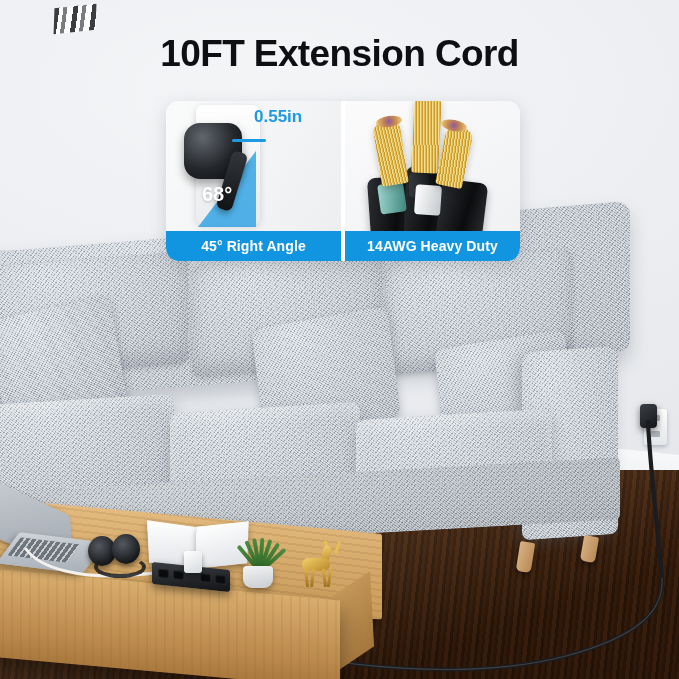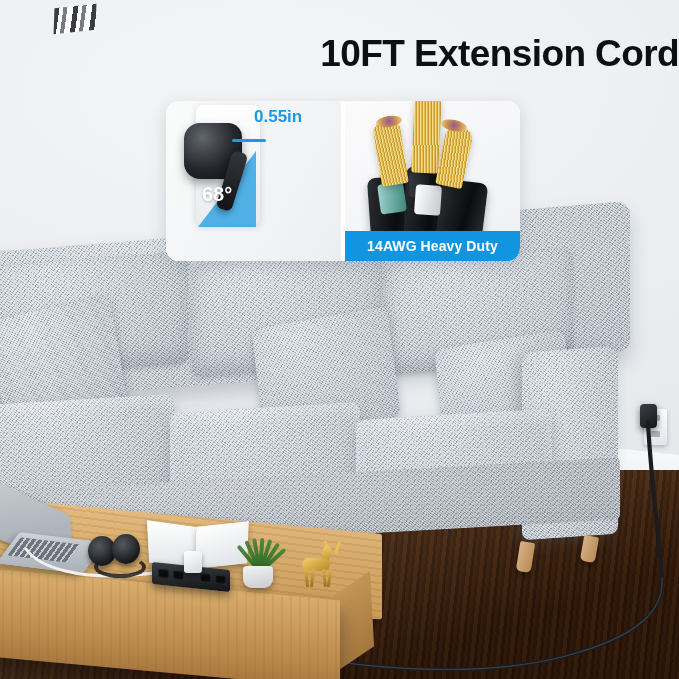--- a/index.html
+++ b/index.html
@@ -222,21 +222,21 @@
   }
   .deer-leg{position:absolute;width:3px;height:18px;background:linear-gradient(180deg,#dDB04a,#9c6f20);}
   .antler{position:absolute;width:3px;height:12px;background:#e7bf56;transform-origin:bottom;}
   .white-cord{position:absolute;left:20px;top:545px;width:180px;height:45px;}
 
   
   .floor-cord{position:absolute;left:0;top:460px;width:679px;height:219px;}
 
   
   .headline{
-    position:absolute;left:0;top:33px;width:679px;text-align:right;
+    position:absolute;left:0;top:33px;width:679px;text-align:center;
     font-size:37px;font-weight:bold;color:#0d0f12;letter-spacing:-.6px;
     font-family:"Liberation Sans","DejaVu Sans",sans-serif;
   }
 
   
   .card{
     position:absolute;left:166px;top:101px;width:354px;height:160px;
     background:#ffffff;border-radius:13px;
     box-shadow:0 5px 16px rgba(120,128,140,.30);
     overflow:hidden;display:flex;
@@ -418,20 +418,21 @@
       <div class="panel-art">
         <div class="la-bg"></div>
         <div class="la-wallplate"></div>
         <div class="la-tri"></div>
         <div class="la-plug"></div>
         <div class="la-plug-neck"></div>
         <div class="la-lead"></div>
         <div class="la-dim">0.55in</div>
         <div class="la-ang">68°</div>
       </div>
+      <div class="panel-bar" style="background:#1195E0">45° Right Angle</div>
     </div>
 
     <div class="panel right">
       <div class="panel-art">
         <div class="ra-bg"></div>
         <div class="jacket j1"></div>
         <div class="jacket j2"></div>
         <div class="jacket j3"></div>
         <div class="collar dark"></div>
         <div class="bundle b2"></div>

